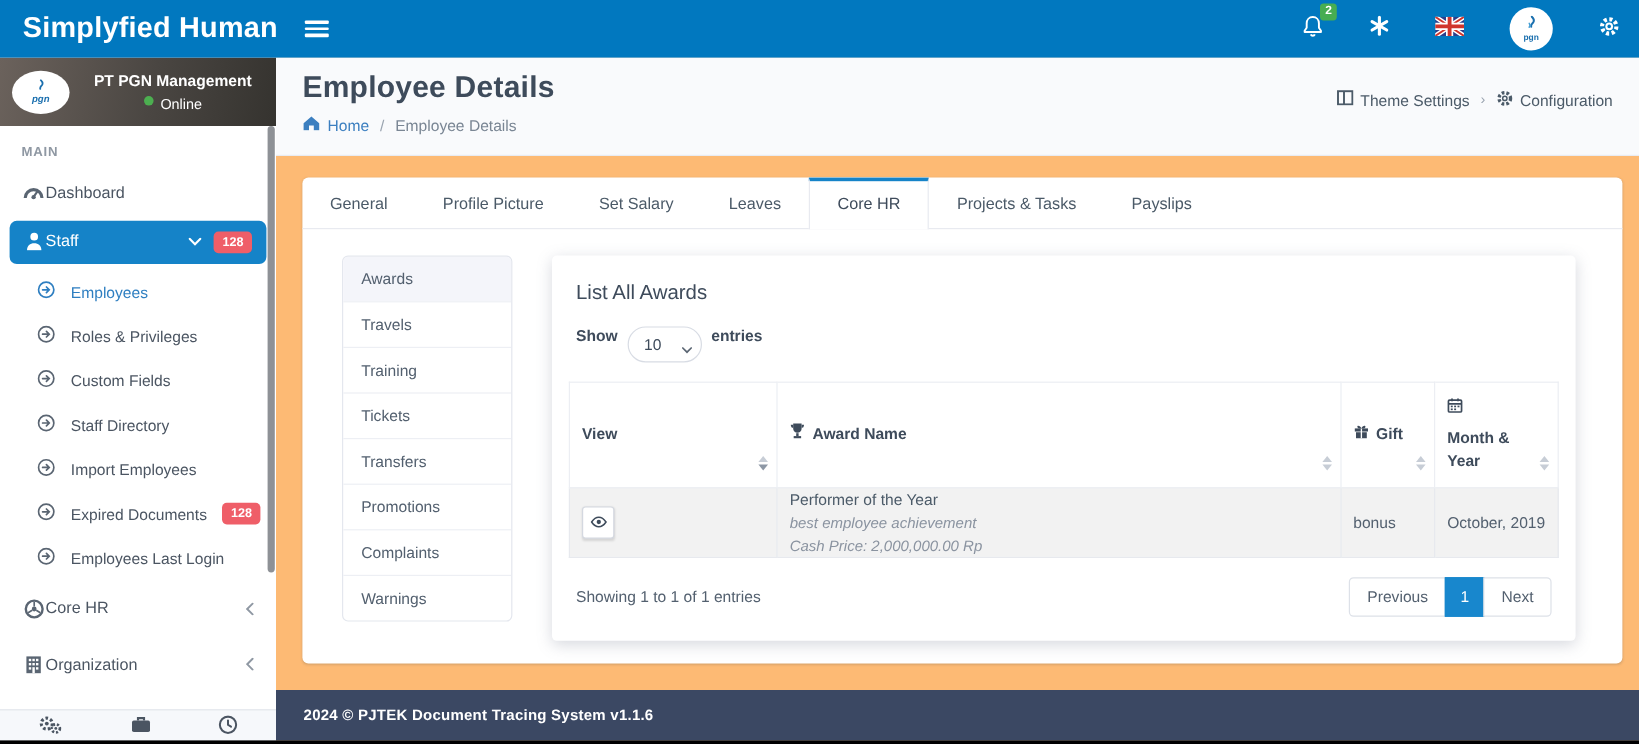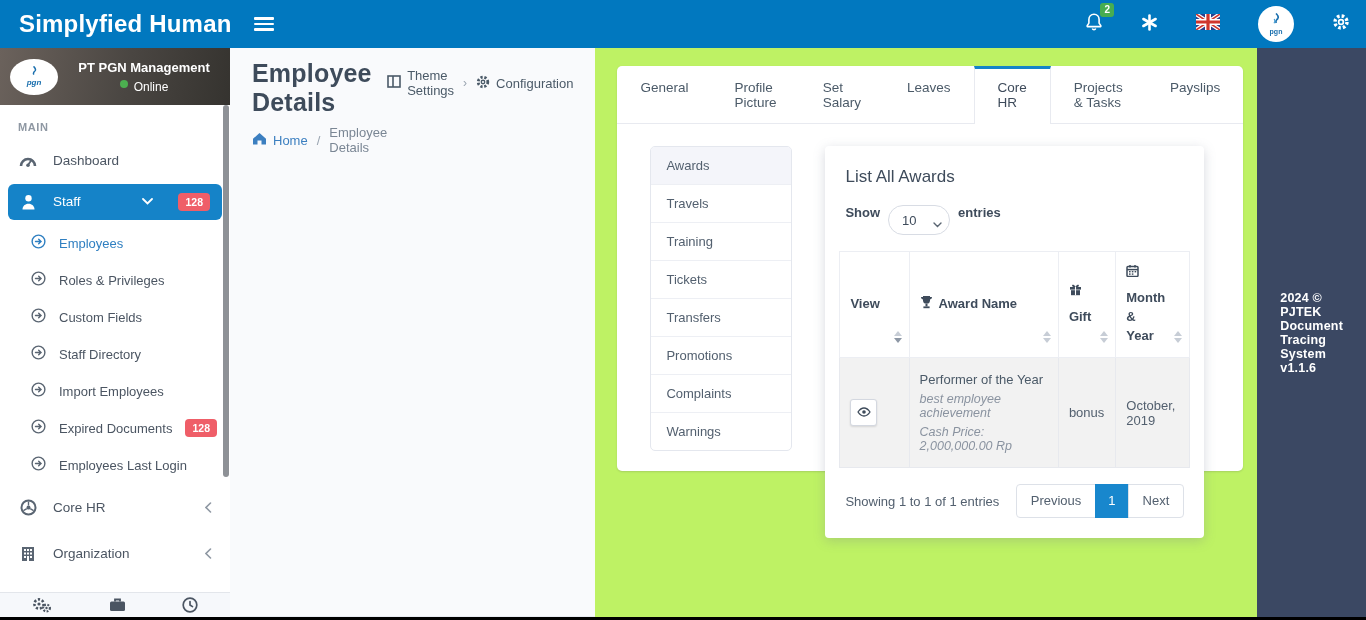--- a/index.html
+++ b/index.html
@@ -26,34 +26,34 @@
   .side-header { height:57px; flex:0 0 57px; background:linear-gradient(100deg,#6b625c 0%,#4a4642 55%,#35332f 100%); display:flex; align-items:center; padding:0 10px; gap:10px; }
   .oval-logo { width:48px; height:36px; background:#fff; border-radius:50%; display:flex; flex-direction:column; align-items:center; justify-content:center; flex:0 0 48px; }
   .oval-logo .pgn-txt { font-size:8px; font-weight:bold; color:#1a6fae; font-style:italic; line-height:1; }
   .company-block { text-align:center; flex:1; }
   .company-name { color:#fff; font-size:13px; font-weight:bold; }
   .online-row { display:flex; align-items:flex-start; justify-content:center; gap:6px; margin-top:5px; }
   .online-dot { width:8px; height:8px; border-radius:50%; background:#4caf50; }
   .online-text { color:#fff; font-size:12px; }
   .side-scroll { flex:1; overflow:hidden; position:relative; padding-top:6px; }
   .side-label { padding:10px 18px 9px; font-size:11px; font-weight:bold; color:#8f98a3; letter-spacing:.6px; }
-  .side-item { display:flex; align-items:center; gap:15px; padding:11px 18px; font-size:13.5px; color:#4b5562; cursor:pointer; white-space:nowrap; }
+  .side-item { display:flex; padding:11px 18px; font-size:13.5px; color:#4b5562; cursor:pointer; white-space:nowrap; }
   .side-item .ic { width:20px; display:flex; justify-content:center; flex:0 0 20px; }
   .side-item.pill { background:#1583c8; color:#fff; border-radius:6px; margin:5px 8px; padding:9px 12px 9px 10px; }
   .side-item .grow { flex:1; }
   .chev { display:flex; align-items:center; }
   .red-badge { background:#ef5e68; color:#fff; font-size:10.5px; font-weight:bold; padding:2.5px 7px; border-radius:4px; line-height:1.2; }
   .sub-item { display:flex; align-items:center; gap:13px; padding:9.5px 18px 9.5px 31px; font-size:13px; color:#4b5562; cursor:pointer; white-space:nowrap; }
   .sub-item.current { color:#2f7fc1; }
   .sub-item .grow { flex:1; }
   .scroll-thumb { position:absolute; right:1px; top:0px; width:6px; height:372px; background:#8e9196; border-radius:3px; }
   .side-footer { flex:0 0 23px; border-top:1px solid #e3e6eb; background:#f6f8fb; display:flex; align-items:flex-start; justify-content:space-between; padding:4px 32px 0; }
 
   
-  .main { position:absolute; left:230px; top:48px; right:0; bottom:3px; display:flex; flex-direction:row; background:#bef264; }
+  .main { position:absolute; left:230px; top:48px; right:0; bottom:3px; display:flex; flex-direction:column; background:#fdba74; }
   .page-head { flex:0 0 82px; background:#f9fafc; border-bottom:1px solid #e9ecf2; display:flex; justify-content:space-between; padding:0 22px; }
   .page-title { font-size:25px; font-weight:bold; color:#3e4b5b; margin-top:11px; letter-spacing:.2px; }
   .breadcrumb { display:flex; align-items:center; gap:9px; margin-top:8px; font-size:13px; }
   .crumb-home { color:#3c7fc0; display:flex; align-items:center; gap:6px; cursor:pointer; }
   .crumb-sep { color:#9aa4b0; }
   .crumb-cur { color:#7a8694; }
   .head-meta { display:flex; align-items:center; gap:9px; margin-top:26px; height:18px; font-size:13px; color:#4b5a68; }
   .meta-link { display:flex; align-items:center; gap:6px; cursor:pointer; }
   .meta-sep { color:#9aa4b0; font-size:12px; }
 
@@ -80,21 +80,21 @@
   .search-input { width:183px; height:28px; border:1px solid #d8dce4; border-radius:14px; padding:0 12px; font-size:13px; font-family:inherit; color:#3e4b5b; outline:none; background:#fff; }
 
   table.awards { width:100%; border-collapse:collapse; font-size:13px; }
   table.awards th { text-align:left; font-weight:bold; color:#3e4b5b; border:1px solid #eceef3; padding:12px 24px 12px 10px; position:relative; vertical-align:middle; line-height:1.45; }
   table.awards th .th-inner { display:flex; align-items:center; gap:6px; flex-wrap:wrap; }
   .sort { position:absolute; right:7px; bottom:14px; display:flex; flex-direction:column; gap:2px; }
   .sort i { width:0; height:0; border-left:4px solid transparent; border-right:4px solid transparent; display:block; }
   .sort .up { border-bottom:5px solid #c7cdd6; }
   .sort .dn { border-top:5px solid #c7cdd6; }
   .sort.desc-first .dn { border-top-color:#8d97a5; }
-  table.awards td { background:#f2f2f2; border:1px solid #e7e9ee; padding:14px 10px; vertical-align:middle; color:#53606f; }
+  table.awards td { background:#f2f2f2; border:1px solid #e7e9ee; padding:2px 10px; vertical-align:middle; color:#53606f; }
   .col-view { width:21%; } .col-award { width:57%; } .col-gift { width:9.5%; } .col-month { width:12.5%; }
   .eye-btn { width:27px; height:27px; background:#fff; border:1px solid #d4d8e0; border-radius:3px; box-shadow:0 1px 2px rgba(0,0,0,.12); display:flex; align-items:center; justify-content:center; cursor:pointer; }
   .award-line1 { color:#4b5a68; }
   .award-line2, .award-line3 { font-style:italic; color:#8a93a0; font-size:12.5px; margin-top:5px; }
 
   .table-footer { display:flex; align-items:center; justify-content:space-between; padding:16px 6px 6px; }
   .summary { font-size:13px; color:#53606f; }
   .pagination { display:flex; }
   .page-btn { border:1px solid #dde1e8; background:#fff; color:#53606f; font-size:13px; padding:8px 14px; margin-left:-1px; cursor:pointer; font-family:inherit; line-height:1.2; }
   .page-btn.prev { border-radius:4px 0 0 4px; margin-left:0; }

